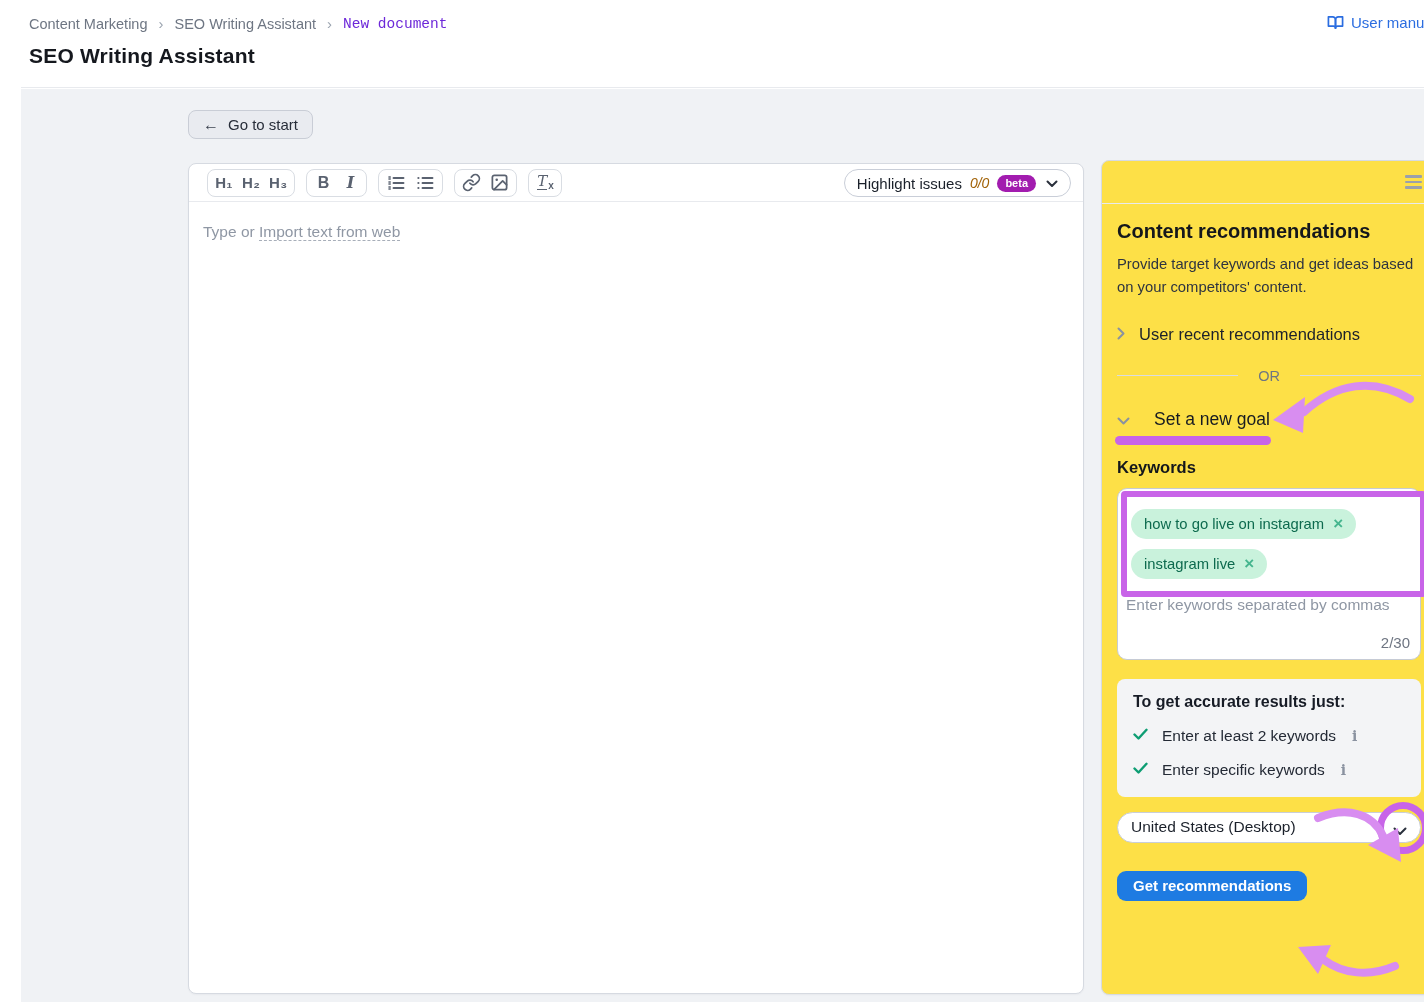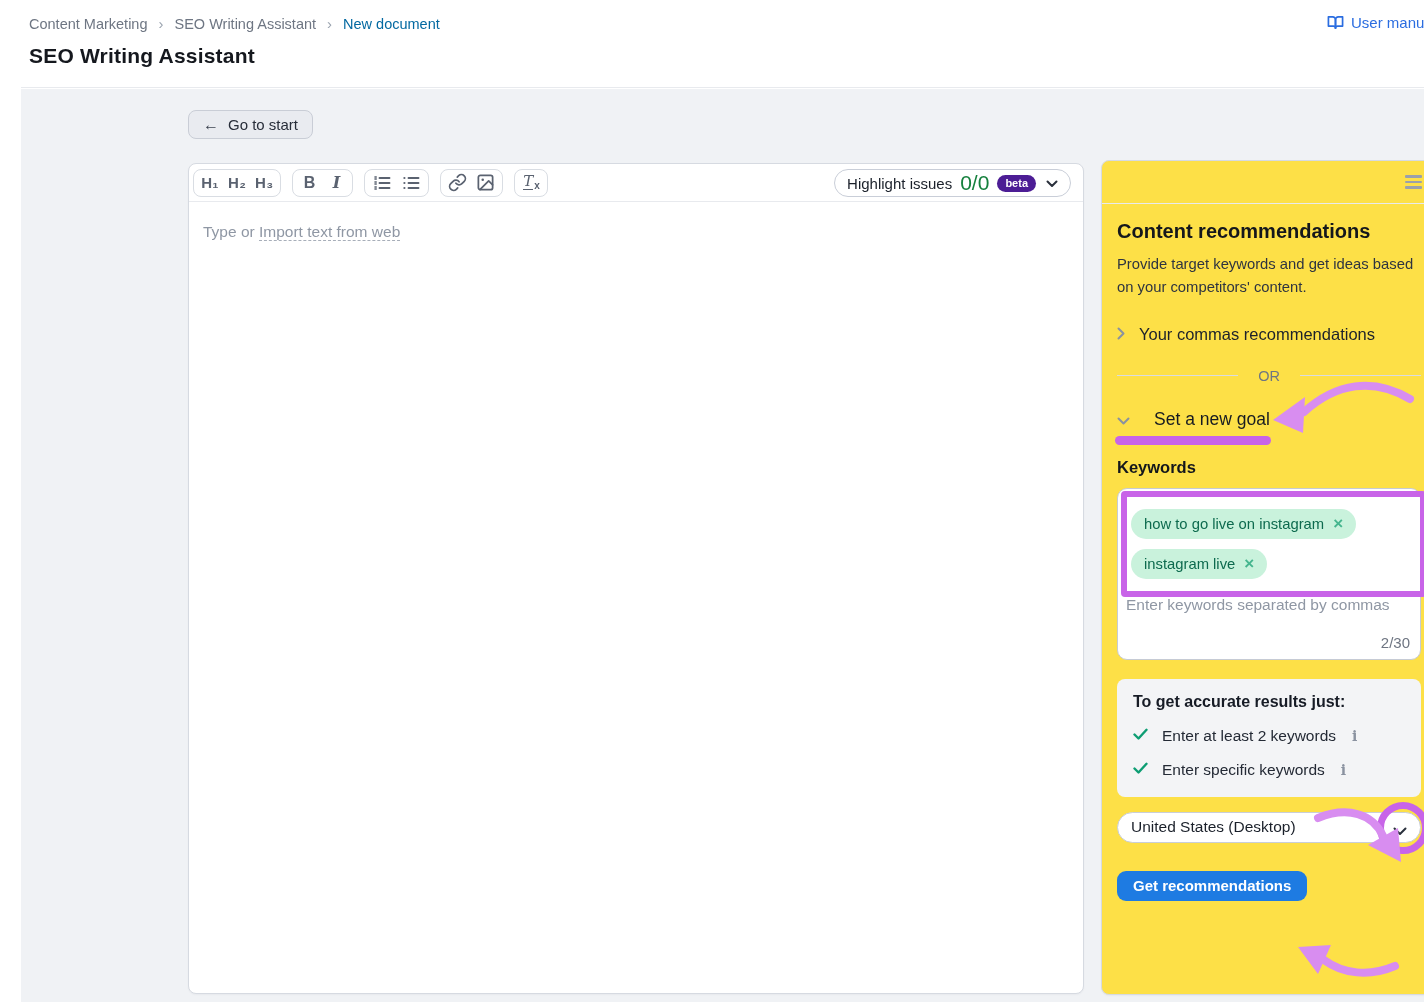--- a/index.html
+++ b/index.html
@@ -5,52 +5,52 @@
   * { margin:0; padding:0; box-sizing:border-box; }
   html,body { width:1424px; height:1002px; }
   body { font-family:"Liberation Sans","DejaVu Sans",sans-serif; background:#ffffff; overflow:hidden; }
   .page { position:relative; width:1424px; height:1002px;margin-left:21px; }
 
   
   .topbar { position:absolute; left:0; top:0; width:1424px; height:88px; background:#fff; border-bottom:1px solid #e8eaee; }
   .breadcrumb { position:absolute; left:8px; top:15px; display:flex; align-items:center; font-size:14.5px; }
   .bc-item { color:#6e7683; cursor:pointer; }
   .bc-sep { color:#9aa3af; margin:0 11px; font-size:15px; }
-  .bc-item.current { color:#0369a1; }
+  .bc-item.current { color:#6d28d9;font-family:Liberation Mono, monospace; }
   .user-manual { position:absolute; right:9px; top:14px; display:flex; align-items:center; gap:7px; color:#2b6de0; font-size:15px; text-decoration:none; cursor:pointer; }
   .user-manual svg { display:block; }
   .page-title { position:absolute; left:8px; top:44px; font-size:21px; font-weight:700; color:#15181e; letter-spacing:.2px; }
 
   
   .content { position:absolute; left:0; top:89px; width:1424px; height:913px; background:#f0f2f5; }
 
   .go-start { position:absolute; left:167px; top:21px; height:29px; display:flex; align-items:center; gap:9px;
     background:#e9ebf0; border:1px solid #c9cdd6; border-radius:8px; padding:0 14px; font-size:15px; color:#272d39;
     font-family:inherit; cursor:pointer; }
   .go-start .arrow { font-size:16px; color:#3c4350; }
 
   
   .editor { position:absolute; left:167px; top:74px; width:896px; height:831px; background:#fff;
     border:1px solid #d6dae1; border-radius:8px; box-shadow:0 1px 2px rgba(20,30,50,.04); }
-  .toolbar { position:relative; height:38px; border-bottom:1px solid #e8eaee; display:flex; align-items:center; padding-left:4px; gap:11px; }
+  .toolbar { position:relative; height:38px; border-bottom:1px solid #e8eaee; display:flex; align-items:center; padding-left:18px; gap:11px; }
   .tb-group { display:inline-flex; align-items:center; height:28px; border:1px solid #d9dde3; border-radius:8px; padding:0 3px; gap:1px; background:#fff; }
   .tb-btn { display:flex; align-items:center; justify-content:center; min-width:26px; height:24px; padding:0 4px;
     color:#5a6270; font-size:15px; border-radius:5px; background:none; border:none; font-family:inherit; cursor:pointer; }
   .tb-btn.h { font-weight:600; letter-spacing:.3px; }
   .tb-btn.b { font-weight:700; font-size:16px; }
   .tb-btn.i { font-family:"DejaVu Serif",serif; font-style:italic; font-weight:600; font-size:16px; }
   .tb-btn svg { display:block; }
   .tb-btn .t-it { font-family:"DejaVu Serif",serif; font-style:italic; font-size:15px; border-bottom:1.5px solid #5a6270; line-height:15px; }
   .tb-btn .t-x { font-size:10px; font-weight:700; margin-left:1px; margin-top:6px; }
 
   .hl-dropdown { position:absolute; right:12px; top:5px; height:28px; display:flex; align-items:center; gap:8px;
     border:1px solid #c9ced8; border-radius:14px; padding:0 12px; background:#fff; cursor:pointer; }
   .hl-label { font-size:15px; color:#1a202a; }
-  .hl-count { font-size:21px; color:#15803d; }
-  .hl-beta { background:#4c1d95; color:#fff; font-size:11px; font-weight:700; padding:2.5px 8px; border-radius:9px; }
+  .hl-count { font-size:14px; color:#a16207;font-style:italic; }
+  .hl-beta { background:#a21caf; color:#fff; font-size:11px; font-weight:700; padding:2.5px 8px; border-radius:9px; }
   .hl-dropdown svg { margin-left:2px; }
 
   .editor-body { padding:21px 14px; font-size:15.5px; color:#8f97a4; cursor:text; height:calc(100% - 38px); }
   .ph-link { color:#8f97a4; text-decoration:none; border-bottom:1.5px dashed #a7aeb9; cursor:pointer; }
 
   
   .sidebar { position:absolute; left:1080px; top:71px; width:336px; height:835px; background:#fde047;
     border:1px solid #d6dae1; border-radius:8px; box-shadow:0 1px 2px rgba(20,30,50,.04); }
   .sb-top { position:relative; height:43px; border-bottom:1px solid #e8eaee; }
   .hamburger { position:absolute; right:14px; top:14px; width:17px; cursor:pointer; }
@@ -235,21 +235,21 @@
       <div class="sb-content">
         <h2 class="sb-heading">Content recommendations</h2>
         <p class="sb-desc">Provide target keywords and get ideas based on your competitors' content.</p>
 
         <div class="recent-row">
           <span>
             <svg width="8" height="13" viewBox="0 0 8 13" fill="none" stroke="#8a92a0" stroke-width="2" stroke-linecap="round" stroke-linejoin="round">
                 <path d="M1.5 1.5 L6.5 6.5 L1.5 11.5"></path>
               </svg>
           </span>
-          <span>Your commas recommendations</span>
+          <span>User recent recommendations</span>
         </div>
 
         <div class="or-divider">
           <span class="line"></span>
           <span class="or">OR</span>
           <span class="line"></span>
         </div>
 
         <div class="goal-row">
           <span>

